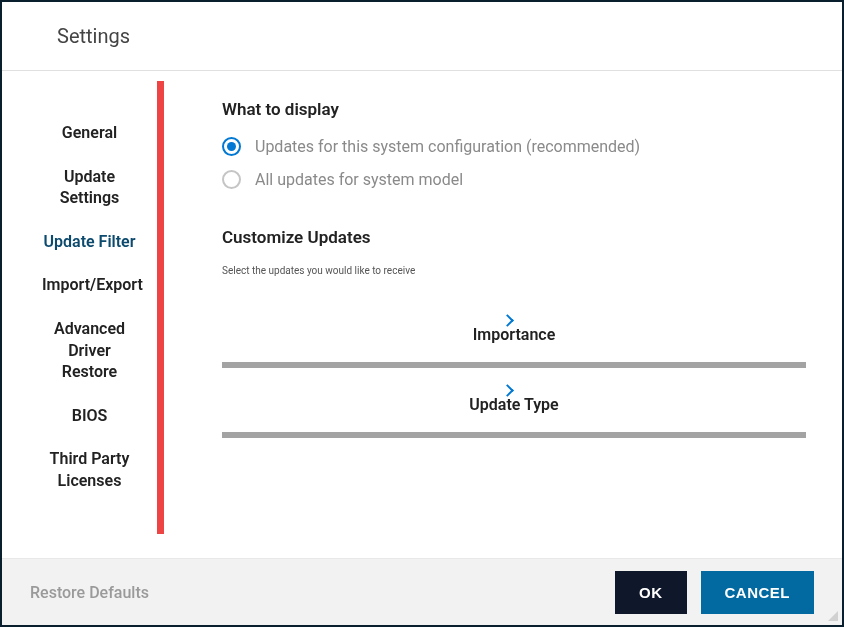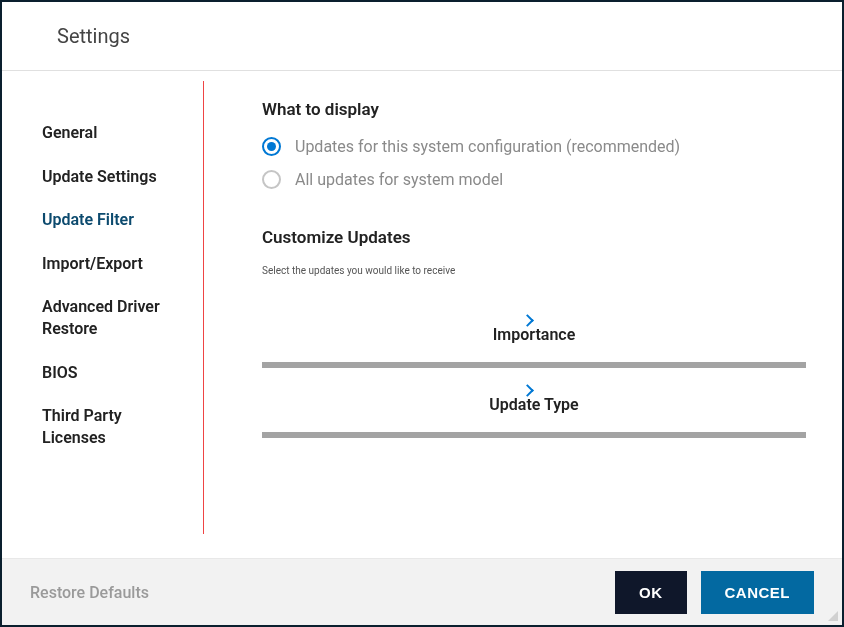--- a/index.html
+++ b/index.html
@@ -23,25 +23,26 @@
     .header-title {
       font-size: 20px;
       color: #444;
       font-weight: 400;
     }
     .content-wrap {
       display: flex;
       height: calc(100% - 150px);
     }
     .sidebar {
-      width: 202px;
+      width: 162px;
       padding: 30px 0 0 40px;
-      border-right: 1px solid #ef4444;
+      border-right: 7px solid #ef4444;
       margin-top: 10px;
       margin-bottom: 10px;
+      text-align: center;
     }
     .sidebar-item {
       font-size: 16px;
       color: #222;
       font-weight: 600;
       padding: 11px 0;
       cursor: pointer;
       line-height: 1.35;
       padding-right: 20px;
     }

